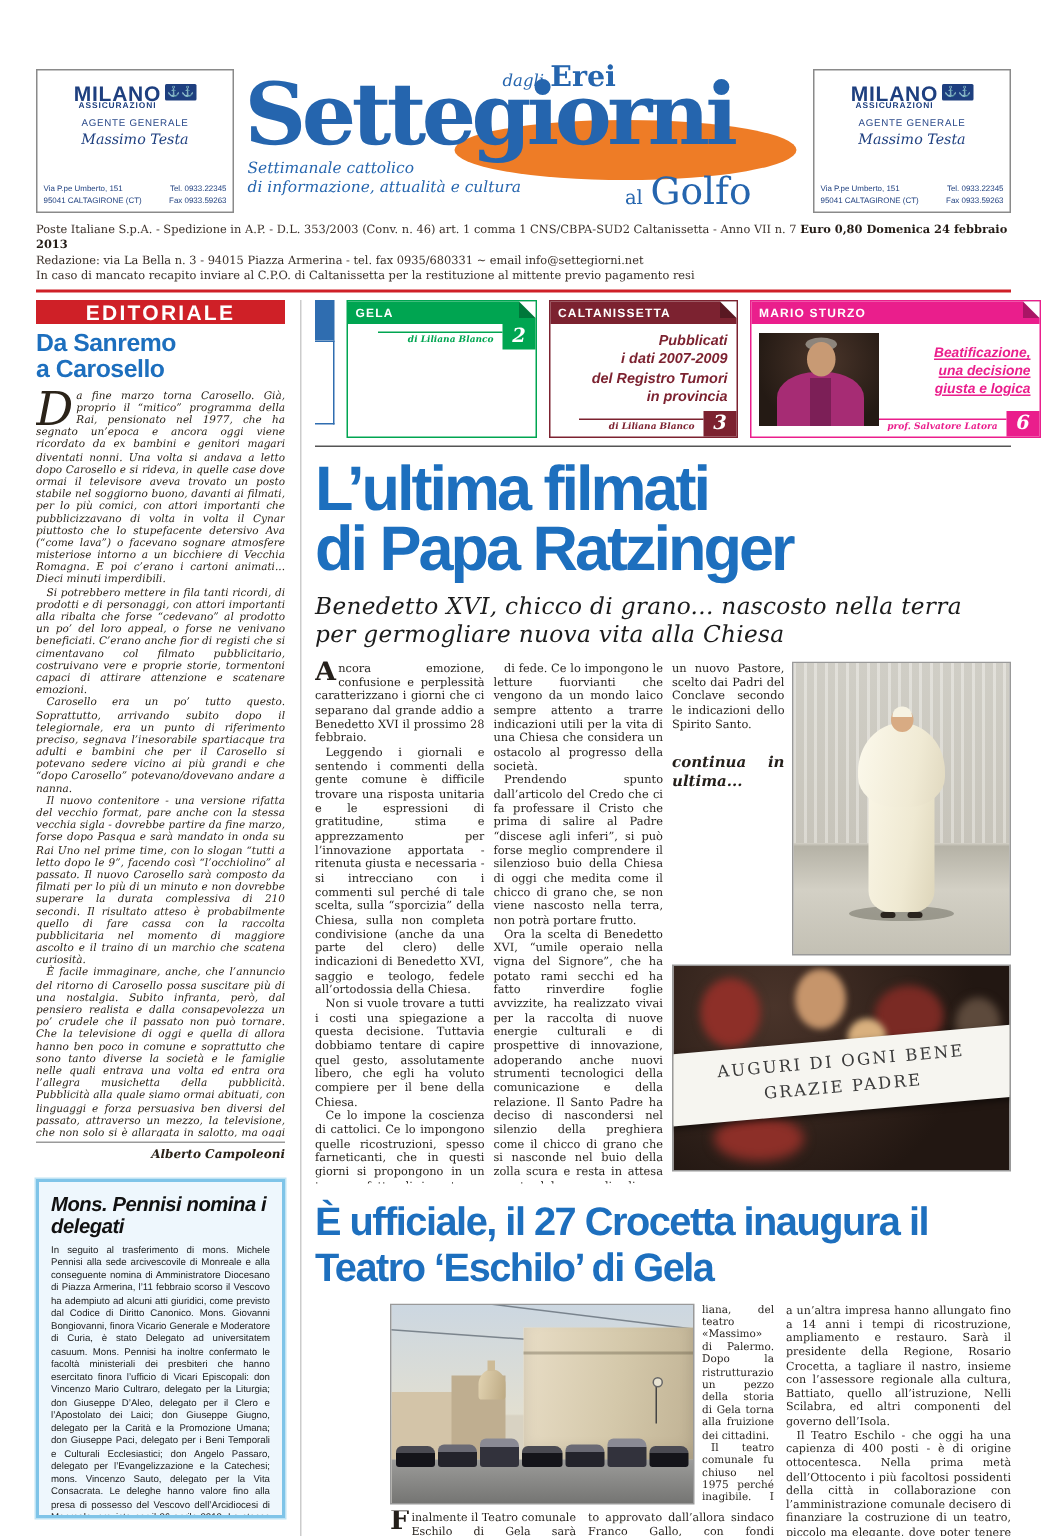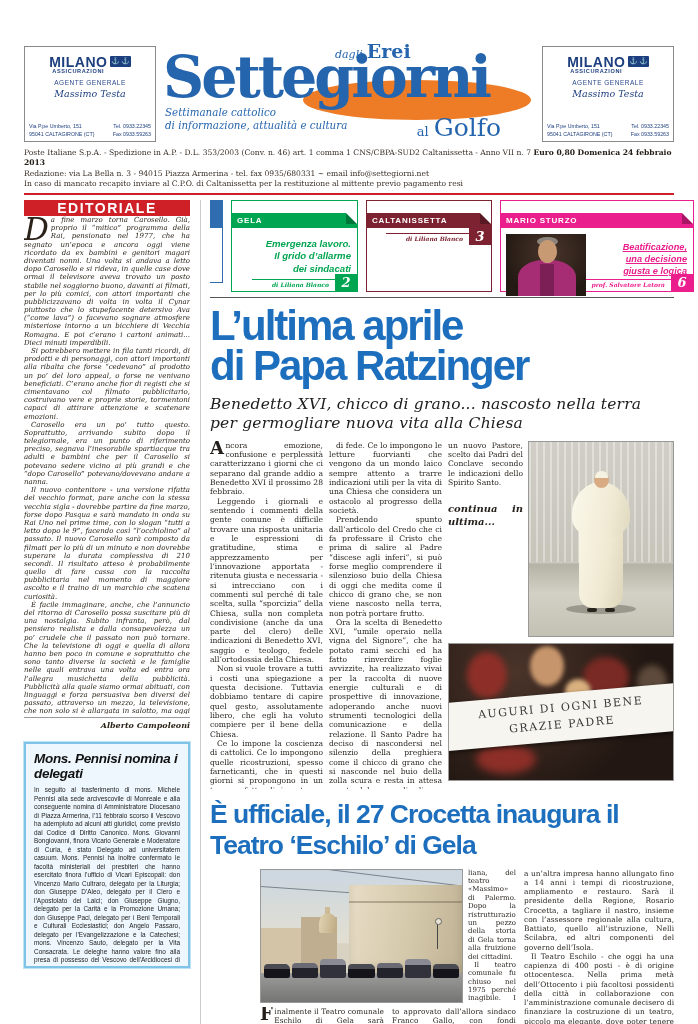--- a/index.html
+++ b/index.html
@@ -54,21 +54,21 @@
 
   
   .teasers{display:flex;gap:8px;height:93px;align-items:flex-start;}
   .clip-edge{width:13px;flex:none;height:86px;}
   .clip-edge .cap{height:27px;background:#2f6db0;}
   .clip-edge .body{height:56px;border:1px solid #2f6db0;border-left:none;background:#fff;}
   .teaser{flex:none;background:#fff;display:flex;flex-direction:column;height:92px;border:1px solid;}
   .t-gela{width:127px;}
   .t-calt{width:126px;}
   .t-mario{width:194px;}
-  .t-head{position:relative;height:15px;color:#fff;font-family:"Liberation Sans",sans-serif;font-weight:bold;font-size:8px;letter-spacing:.8px;display:flex;align-items:center;padding-left:5px;margin-top:12px;}
+  .t-head{position:relative;height:15px;color:#fff;font-family:"Liberation Sans",sans-serif;font-weight:bold;font-size:8px;letter-spacing:.8px;display:flex;align-items:center;padding-left:5px;}
   .t-fold{position:absolute;right:0;top:0;width:0;height:0;border-top:11px solid #fff;border-left:11px solid rgba(0,0,0,.28);}
   .t-body{flex:1;display:flex;padding:4px 6px 0 5px;min-height:0;}
   .t-title{flex:1;text-align:right;font-family:"Liberation Sans",sans-serif;font-weight:bold;font-style:italic;font-size:9.6px;line-height:1.3;margin-top:6px;}
   .t-mario .t-title{margin-top:10px;font-size:9.2px;text-decoration:underline;}
   .t-foot{display:flex;align-items:flex-end;justify-content:flex-end;padding:0 0 0 6px;}
   .t-byline{font-style:italic;font-weight:bold;font-size:6px;border-top:1px solid;padding:1px 6px 3px 20px;}
   .t-page{width:22px;height:17px;color:#fff;font-style:italic;font-weight:bold;font-size:13px;display:flex;align-items:center;justify-content:center;font-family:"DejaVu Serif",serif;}
   .bishop{width:80px;height:62px;flex:none;position:relative;overflow:hidden;background:radial-gradient(circle at 55% 30%,#4a352a,#241a14 75%);margin-top:2px;}
   .bishop .face{position:absolute;left:32px;top:6px;width:19px;height:23px;border-radius:50%;background:#c89a74;}
   .bishop .hair{position:absolute;left:31px;top:3px;width:21px;height:9px;border-radius:50%;background:#8d857c;}
@@ -214,20 +214,21 @@
     <span>Poste Italiane S.p.A. - Spedizione in A.P. - D.L. 353/2003 (Conv. n. 46) art. 1 comma 1 CNS/CBPA-SUD2 Caltanissetta - Anno VII n. 7 </span><b>Euro 0,80 Domenica 24 febbraio 2013</b><br>
     <span>Redazione: via La Bella n. 3 - 94015 Piazza Armerina - tel. fax 0935/680331 ~ email info@settegiorni.net</span><br>
     <span>In caso di mancato recapito inviare al C.P.O. di Caltanissetta per la restituzione al mittente previo pagamento resi</span>
   </div>
   <div class="redrule" style="background: rgb(207, 32, 39);"></div>
 
   <div class="content">
 
     <aside class="leftcol">
       <div class="ed-banner" style="background: rgb(207, 32, 39);">EDITORIALE</div>
+      <h2 class="ed-title" style="color: rgb(29, 111, 190);"><span>Da Sanremo</span><br><span>a Carosello</span></h2>
       <div class="ed-text">
         <p class="lead"><span class="ed-drop">D</span><span>a fine marzo torna Carosello. Già, proprio il “mitico” programma della Rai, pensionato nel 1977, che ha segnato un’epoca e ancora oggi viene ricordato da ex bambini e genitori magari diventati nonni. Una volta si andava a letto dopo Carosello e si rideva, in quelle case dove ormai il televisore aveva trovato un posto stabile nel soggiorno buono, davanti ai filmati, per lo più comici, con attori importanti che pubblicizzavano di volta in volta il Cynar piuttosto che lo stupefacente detersivo Ava (“come lava”) o facevano sognare atmosfere misteriose intorno a un bicchiere di Vecchia Romagna. E poi c’erano i cartoni animati... Dieci minuti imperdibili.</span></p>
         <div>
             <p>Si potrebbero mettere in fila tanti ricordi, di prodotti e di personaggi, con attori importanti alla ribalta che forse “cedevano” al prodotto un po’ del loro appeal, o forse ne venivano beneficiati. C’erano anche fior di registi che si cimentavano col filmato pubblicitario, costruivano vere e proprie storie, tormentoni capaci di attirare attenzione e scatenare emozioni.</p>
             <p>Carosello era un po’ tutto questo. Soprattutto, arrivando subito dopo il telegiornale, era un punto di riferimento preciso, segnava l’inesorabile spartiacque tra adulti e bambini che per il Carosello si potevano sedere vicino ai più grandi e che “dopo Carosello” potevano/dovevano andare a nanna.</p>
             <p>Il nuovo contenitore - una versione rifatta del vecchio format, pare anche con la stessa vecchia sigla - dovrebbe partire da fine marzo, forse dopo Pasqua e sarà mandato in onda su Rai Uno nel prime time, con lo slogan “tutti a letto dopo le 9”, facendo così “l’occhiolino” al passato. Il nuovo Carosello sarà composto da filmati per lo più di un minuto e non dovrebbe superare la durata complessiva di 210 secondi. Il risultato atteso è probabilmente quello di fare cassa con la raccolta pubblicitaria nel momento di maggiore ascolto e il traino di un marchio che scatena curiosità.</p>
             <p>È facile immaginare, anche, che l’annuncio del ritorno di Carosello possa suscitare più di una nostalgia. Subito infranta, però, dal pensiero realista e dalla consapevolezza un po’ crudele che il passato non può tornare. Che la televisione di oggi e quella di allora hanno ben poco in comune e soprattutto che sono tanto diverse la società e le famiglie nelle quali entrava una volta ed entra ora l’allegra musichetta della pubblicità. Pubblicità alla quale siamo ormai abituati, con linguaggi e forza persuasiva ben diversi del passato, attraverso un mezzo, la televisione, che non solo si è allargata in salotto, ma oggi domina spesso tutte le stanze - e i momenti - della vita di famiglia, pranzo e cena compresi, con un’offerta strabordante.</p>
           </div>
       </div>
       <div class="signature">Alberto Campoleoni</div>
@@ -244,34 +245,34 @@
         <div class="clip-edge">
           <div class="cap"></div>
           <div class="body"></div>
         </div>
 
         <div class="teaser t-gela" style="border-color: rgb(0, 165, 81);">
           <div class="t-head" style="background: rgb(0, 165, 81);">
               <span>GELA</span>
               <span class="t-fold"></span>
             </div>
-          <div class="t-body">
-            <div class="t-title" style="color: rgb(0, 165, 81);"><span>Emergenza lavoro.</span><br><span>Il grido d’allarme</span><br><span>dei sindacati</span></div>
-          </div>
           <div class="t-foot">
             <span class="t-byline" style="color: rgb(0, 165, 81); border-color: rgb(0, 165, 81);">di Liliana Blanco</span>
             <span class="t-page" style="background: rgb(0, 165, 81);">2</span>
           </div>
         </div>
 
         <div class="teaser t-calt" style="border-color: rgb(124, 34, 48);">
           <div class="t-head" style="background: rgb(124, 34, 48);">
               <span>CALTANISSETTA</span>
               <span class="t-fold"></span>
             </div>
+          <div class="t-body">
+            <div class="t-title" style="margin-top: 2px; color: rgb(124, 34, 48);"><span>Pubblicati</span><br><span>i dati 2007-2009</span><br><span>del Registro Tumori</span><br><span>in provincia</span></div>
+          </div>
           <div class="t-foot">
             <span class="t-byline" style="color: rgb(124, 34, 48); border-color: rgb(124, 34, 48);">di Liliana Blanco</span>
             <span class="t-page" style="background: rgb(124, 34, 48);">3</span>
           </div>
         </div>
 
         <div class="teaser t-mario" style="border-color: rgb(234, 30, 140);">
           <div class="t-head" style="background: rgb(234, 30, 140);">
               <span>MARIO STURZO</span>
               <span class="t-fold"></span>
@@ -287,21 +288,21 @@
           </div>
           <div class="t-foot">
             <span class="t-byline" style="color: rgb(234, 30, 140); border-color: rgb(234, 30, 140);">prof. Salvatore Latora</span>
             <span class="t-page" style="background: rgb(234, 30, 140);">6</span>
           </div>
         </div>
       </div>
 
       <hr class="thinrule">
 
-      <h1 class="headline" style="color: rgb(29, 111, 190);"><span>L’ultima aprile</span><br><span>di Papa Ratzinger</span></h1>
+      <h1 class="headline" style="color: rgb(29, 111, 190);"><span>L’ultima filmati</span><br><span>di Papa Ratzinger</span></h1>
       <div class="subhead"><span>Benedetto XVI, chicco di grano... nascosto nella terra</span><br><span>per germogliare nuova vita alla Chiesa</span></div>
 
       <div class="article-cols">
         <div class="acol">
           <p class="lead"><span class="a-drop">A</span><span>ncora emozione, confusione e perplessità caratterizzano i giorni che ci separano dal grande addio a Benedetto XVI il prossimo 28 febbraio.</span></p>
           <div>
               <p>Leggendo i giornali e sentendo i commenti della gente comune è difficile trovare una risposta unitaria e le espressioni di gratitudine, stima e apprezzamento per l’innovazione apportata - ritenuta giusta e necessaria - si intrecciano con i commenti sul perché di tale scelta, sulla “sporcizia” della Chiesa, sulla non completa condivisione (anche da una parte del clero) delle indicazioni di Benedetto XVI, saggio e teologo, fedele all’ortodossia della Chiesa.</p>
               <p>Non si vuole trovare a tutti i costi una spiegazione a questa decisione. Tuttavia dobbiamo tentare di capire quel gesto, assolutamente libero, che egli ha voluto compiere per il bene della Chiesa.</p>
               <p>Ce lo impone la coscienza di cattolici. Ce lo impongono quelle ricostruzioni, spesso farneticanti, che in questi giorni si propongono in un terreno fatto di incertezze, se non proprio di autentica ignoranza in materia</p>
             </div>

